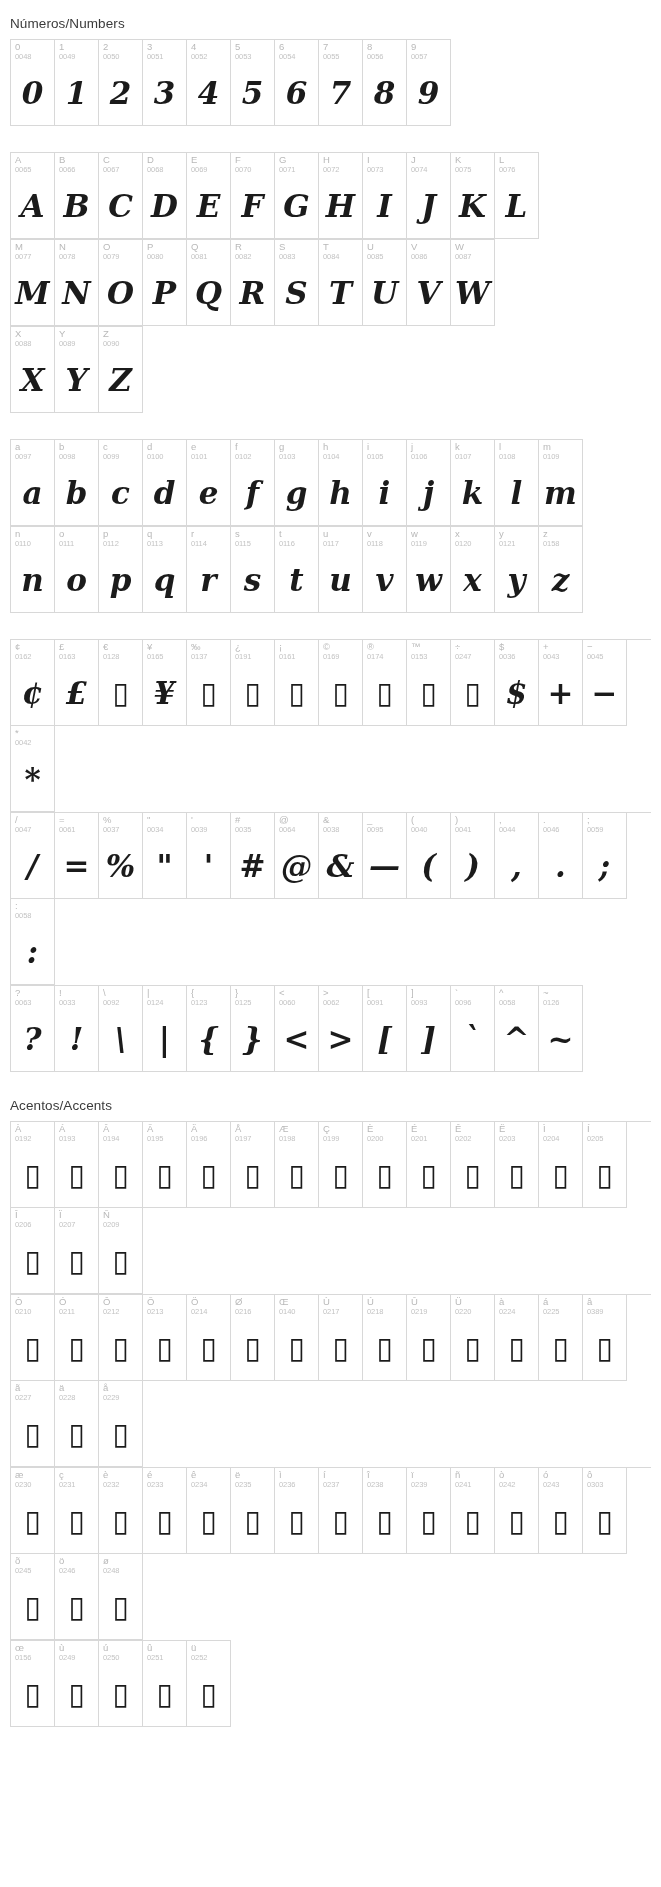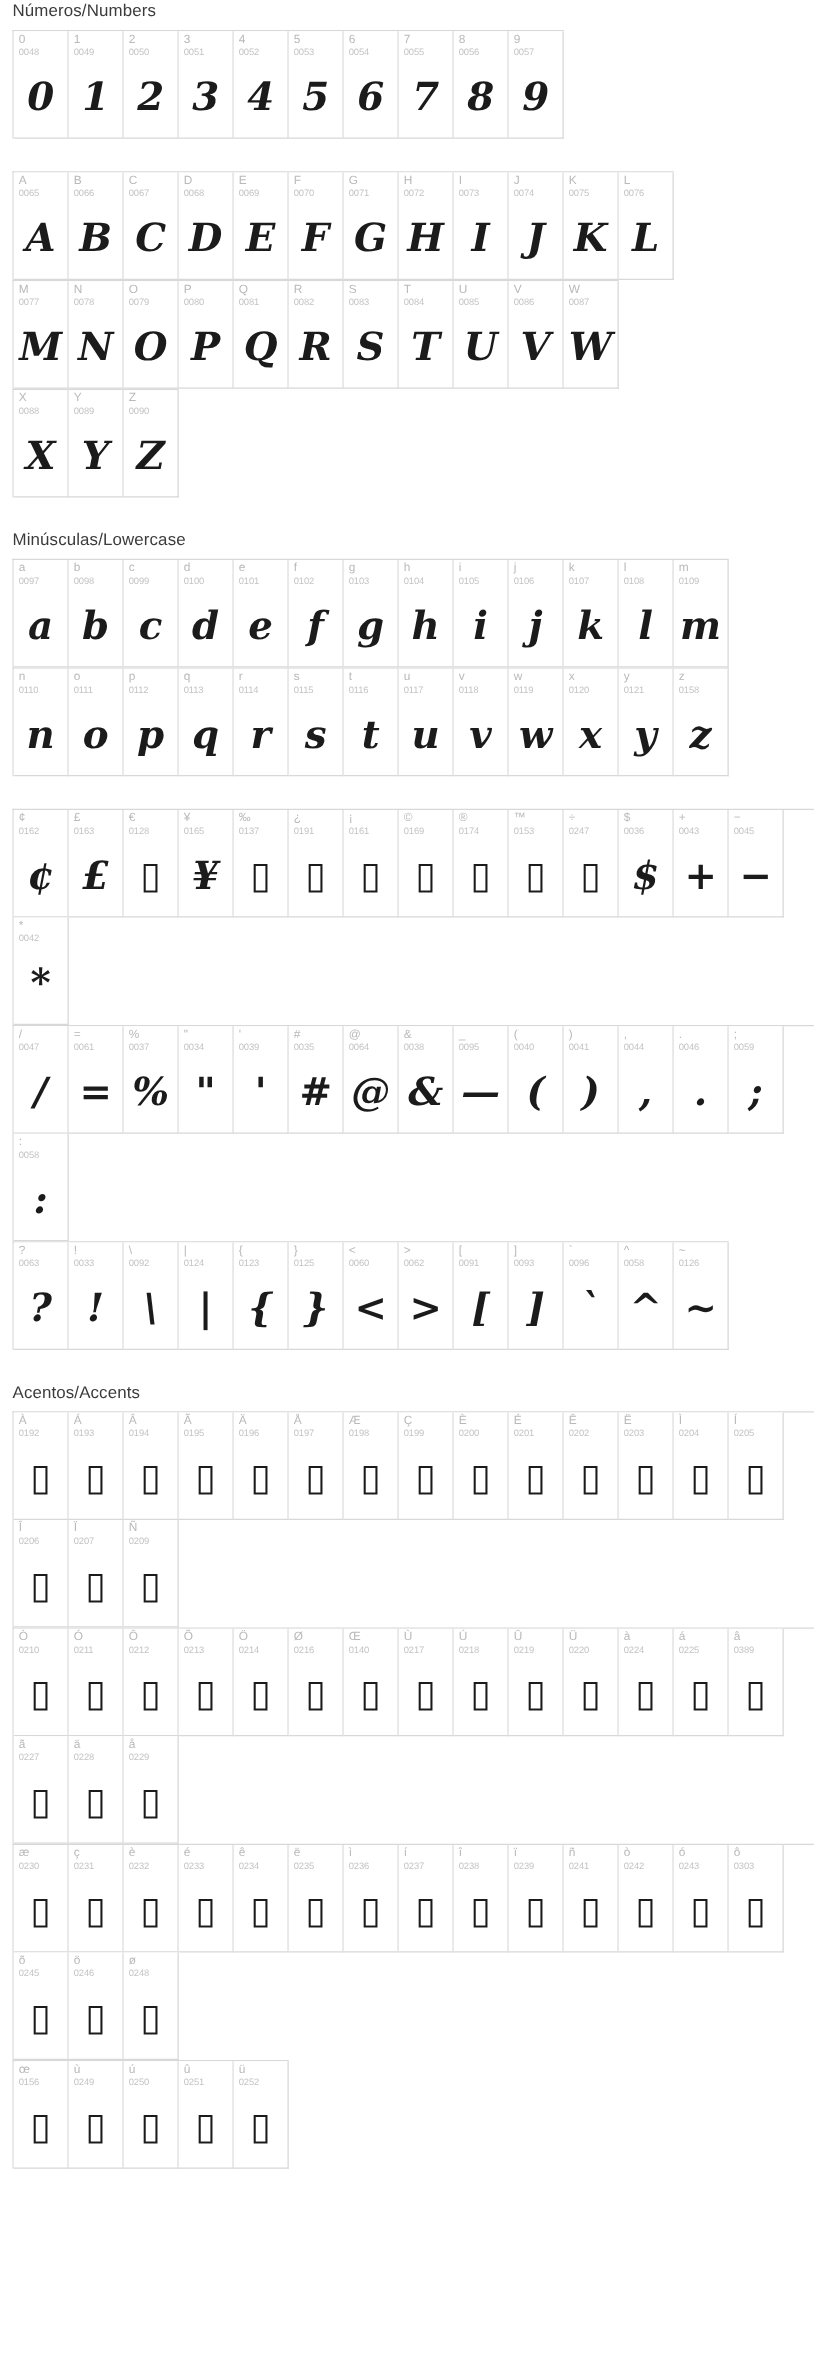--- a/index.html
+++ b/index.html
@@ -8,21 +8,21 @@
     background: #ffffff;
   }
   body {
     width: 661px;
     font-family: "Liberation Sans", sans-serif;
     color: #333;
     -webkit-font-smoothing: antialiased;
   }
   .page {
     width: 579px;
-    padding: 1px 0 20px 0;
+    padding: 16px 0 20px 0;
     box-sizing: border-box;
   }
   .section {
     margin: 0 0 26px 0;
   }
   .section-title {
     font-size: 13.5px;
     color: #3b3b3b;
     margin: 0 0 8px 10px;
     font-weight: normal;
@@ -282,21 +282,20 @@
             <div class="glyph">Y</div>
           </div>
           <div class="cell">
             <div class="chr-label">Z</div>
             <div class="code-label">0090</div>
             <div class="glyph">Z</div>
           </div>
         </div>
       </div>
       <div class="section">
-        <div class="section-title">Minúsculas/Lowercase</div>
         <div class="grid">
           <div class="cell">
             <div class="chr-label">a</div>
             <div class="code-label">0097</div>
             <div class="glyph">a</div>
           </div>
           <div class="cell">
             <div class="chr-label">b</div>
             <div class="code-label">0098</div>
             <div class="glyph">b</div>

